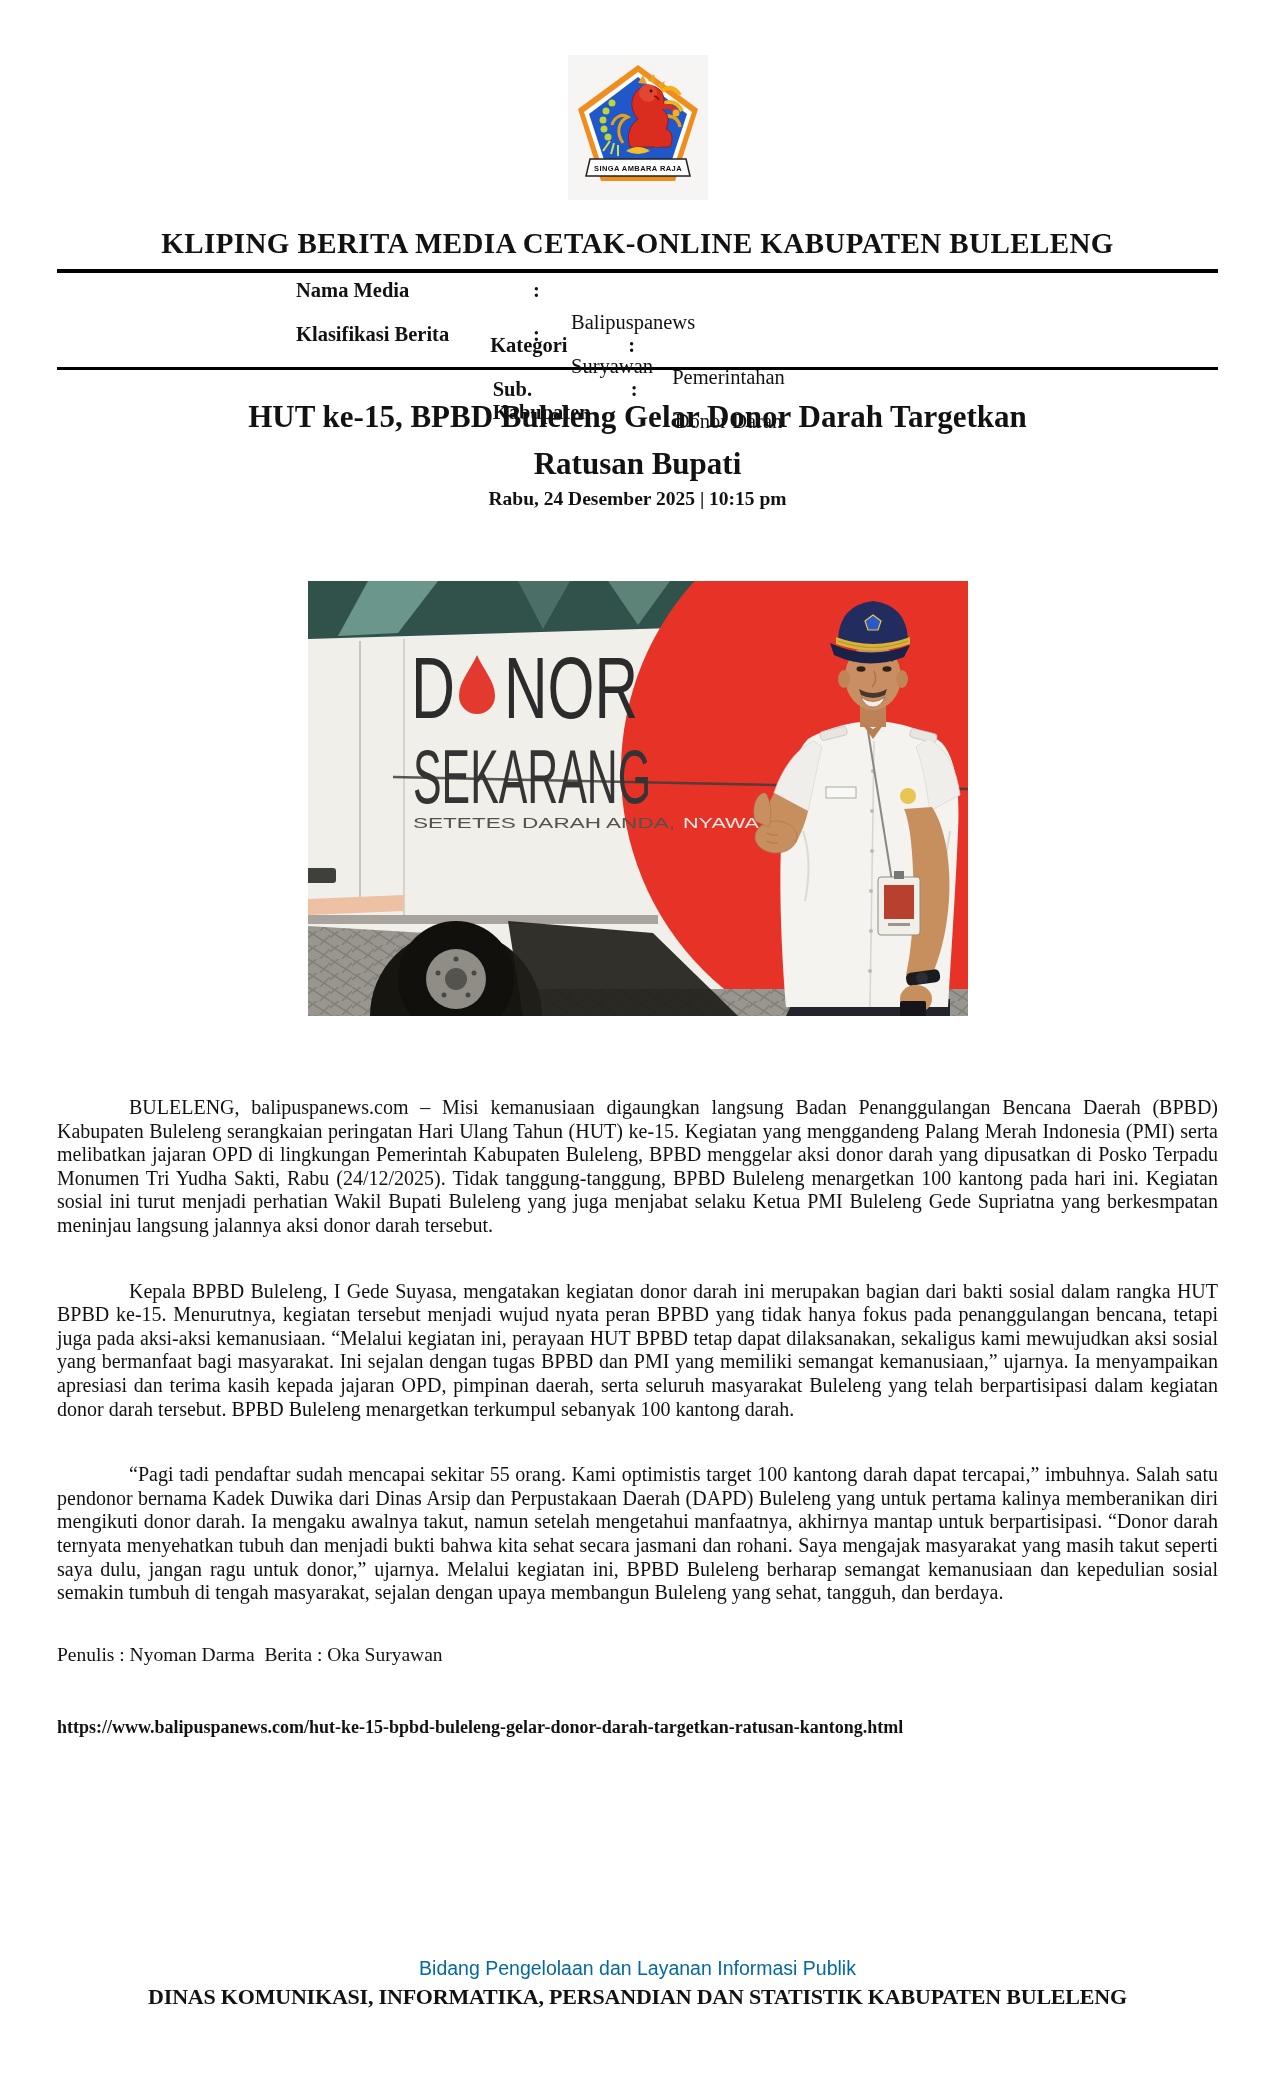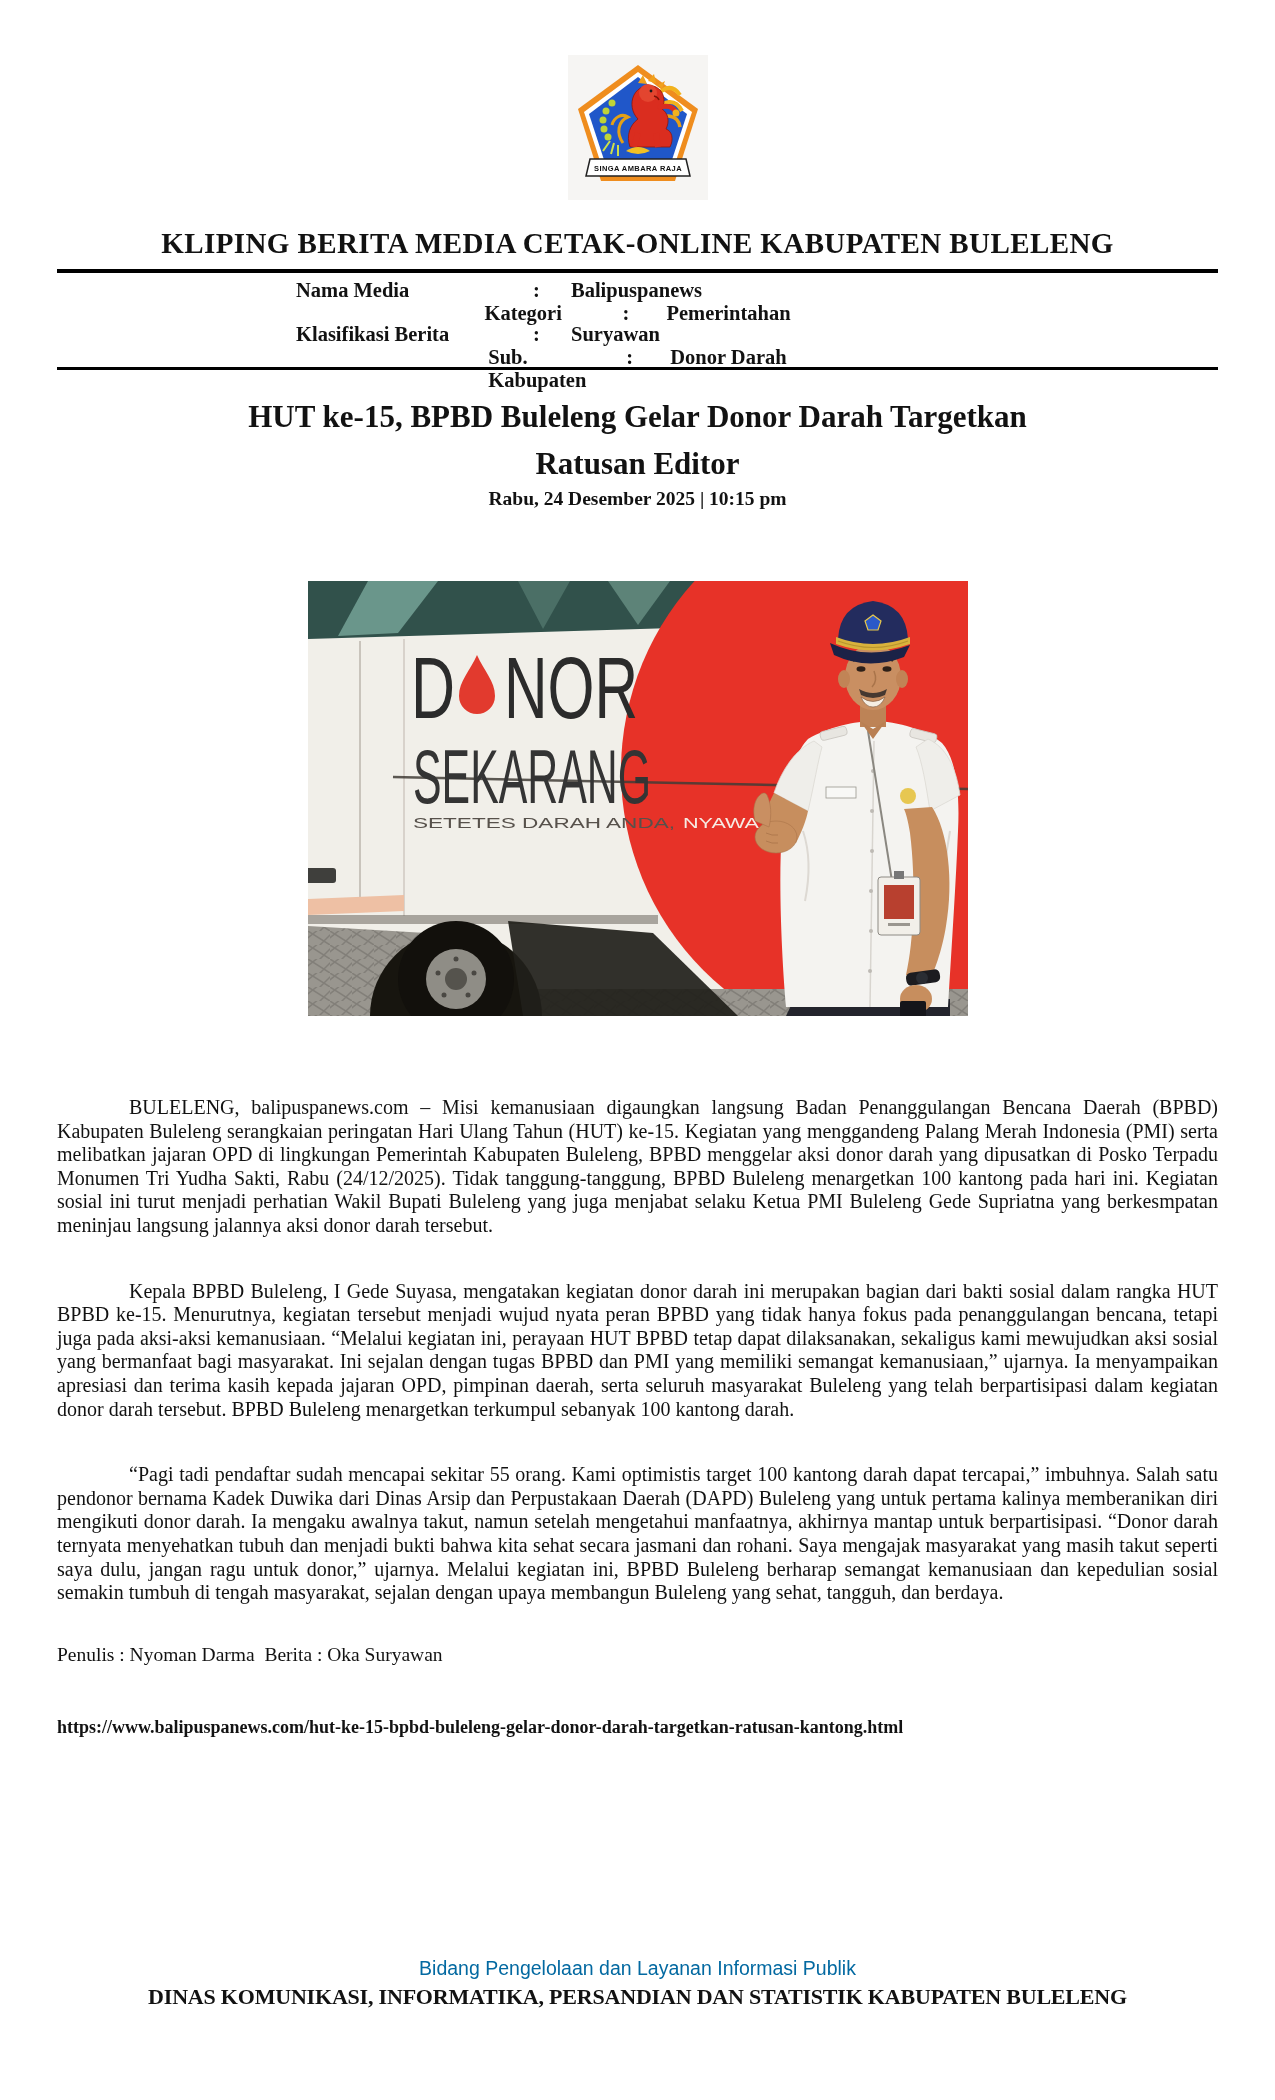--- a/index.html
+++ b/index.html
@@ -13,21 +13,21 @@
   .rule-thin{height:3px;}
   .meta-table{padding:6px 0 0 0;}
   .meta-row{display:flex;height:44px;align-items:center;font-size:20.5px;flex-direction:column;}
   .mc-left{width:683px;display:flex;}
   .mc-right{flex:1;display:flex;}
   .meta-label{font-weight:bold;}
   .lab-l{width:237px;}
   .col-l{width:38px;font-weight:bold;}
   .lab-r{width:138px;}
   .col-r{width:44px;font-weight:bold;}
-  .meta-value{font-weight:bold;}
+  .meta-value{font-weight:normal;margin-top:32px;}
   .article-title{margin-top:23px;text-align:center;font-size:31px;font-weight:bold;line-height:47px;}
   .article-date{text-align:center;font-size:19.5px;font-weight:bold;line-height:24px;}
   .photo{width:660px;height:435px;margin:70px auto 0 auto;}
   .photo svg{display:block;width:660px;height:435px;}
   .body-text{margin-top:80px;font-size:20px;line-height:23.6px;text-align:justify;}
   .body-text p{margin:8px 0 42px 0;text-indent:72px;}
   .byline{margin-top:-4px;font-size:19.5px;line-height:24px;white-space:pre-wrap;}
   .url-line{margin-top:49px;font-size:18px;font-weight:bold;line-height:22px;}
   .footer{position:absolute;left:0;top:1954px;width:1275px;text-align:center;}
   .footer-line1{font-family:"Liberation Sans","DejaVu Sans",sans-serif;font-size:19.5px;line-height:28px;color:#0369a1;}
@@ -101,21 +101,21 @@
           <span class="meta-label lab-r">Sub. Kabupaten</span>
           <span class="col-r">:</span>
           <span class="meta-value">Donor Darah</span>
         </div>
       </div>
     </div>
     <div class="rule rule-thin"></div>
 
     <div class="article-title">
       <div>HUT ke-15, BPBD Buleleng Gelar Donor Darah Targetkan</div>
-      <div>Ratusan Editor</div>
+      <div>Ratusan Bupati</div>
     </div>
     <div class="article-date">Rabu, 24 Desember 2025 | 10:15 pm</div>
   </div>
 
   <div class="photo">
     <svg viewBox="0 0 660 435">
       <rect width="660" height="435" fill="#f1efe9"></rect>
       <g>
         <path d="M0,0 H420 L398,46 L0,58 Z" fill="#31514b"></path>
         <path d="M60,0 L130,0 L90,52 L30,55 Z" fill="#79a79b" opacity="0.8"></path>

